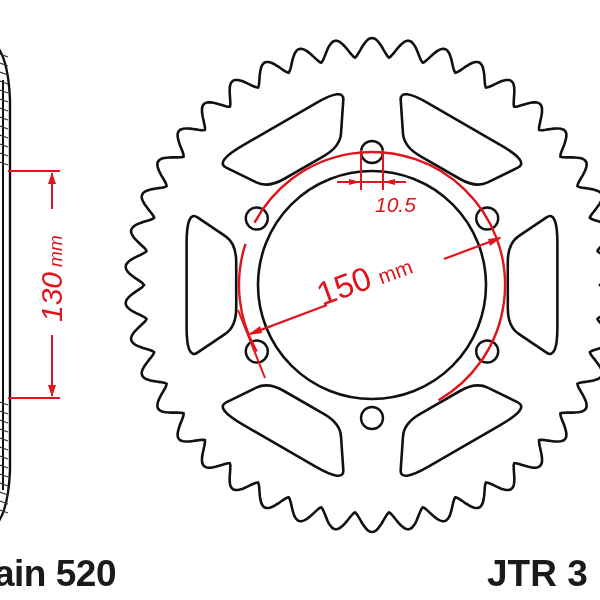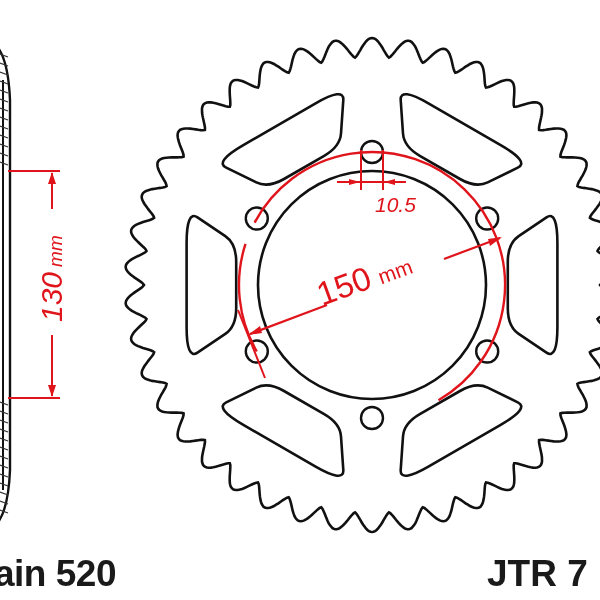--- a/index.html
+++ b/index.html
@@ -94,14 +94,14 @@
       <line x1="361" y1="150" x2="361" y2="190" stroke-width="2"></line>
       <line x1="383" y1="150" x2="383" y2="190" stroke-width="2"></line>
       <line x1="337" y1="182" x2="406" y2="182" stroke-width="2"></line>
       <polygon points="360,182 349,179 349,185" stroke="none"></polygon>
       <polygon points="384,182 395,179 395,185" stroke="none"></polygon>
       <text x="375" y="212" font-family="Liberation Sans, sans-serif" font-style="italic" font-size="21" stroke="none">10.5</text>
     </g>
   </svg>
 
   <div id="chain-label" class="label-text">ain 520</div>
-  <div id="part-label" class="label-text">JTR 7</div>
+  <div id="part-label" class="label-text">JTR 3</div>
 </div>
 
 </body></html>

